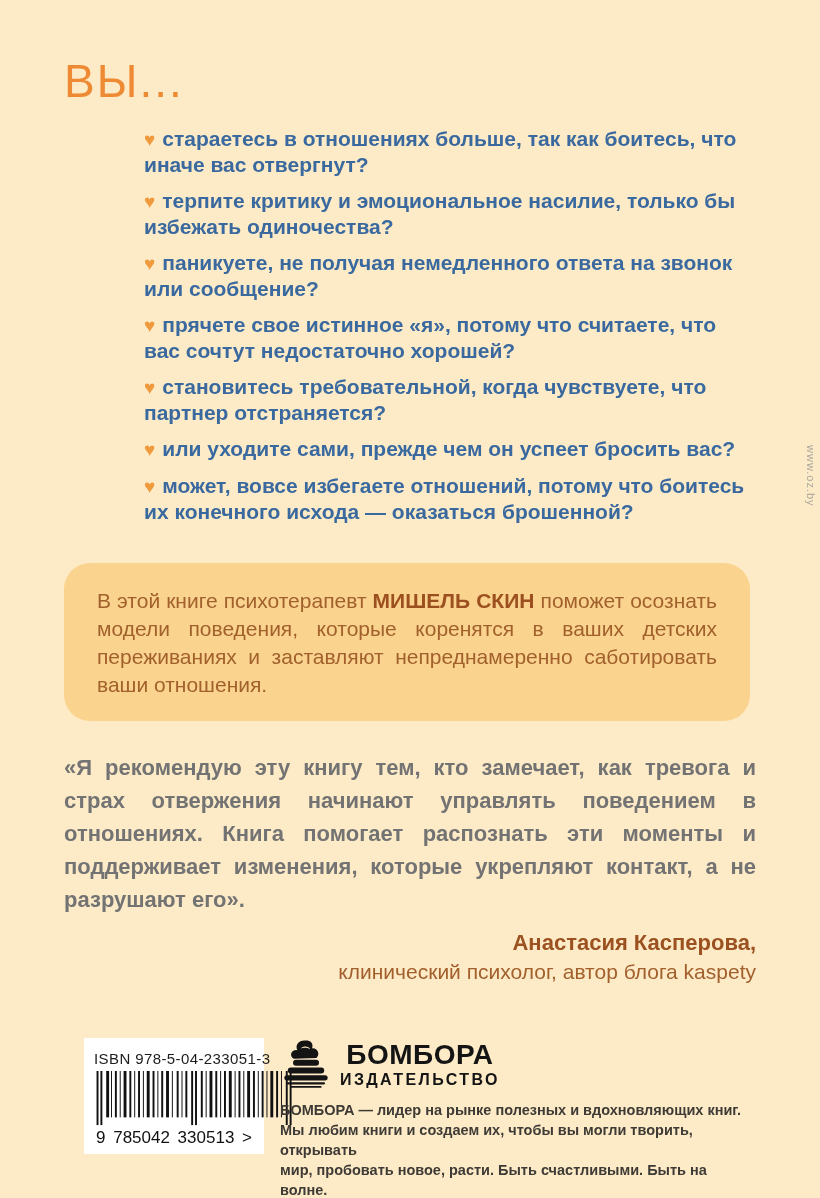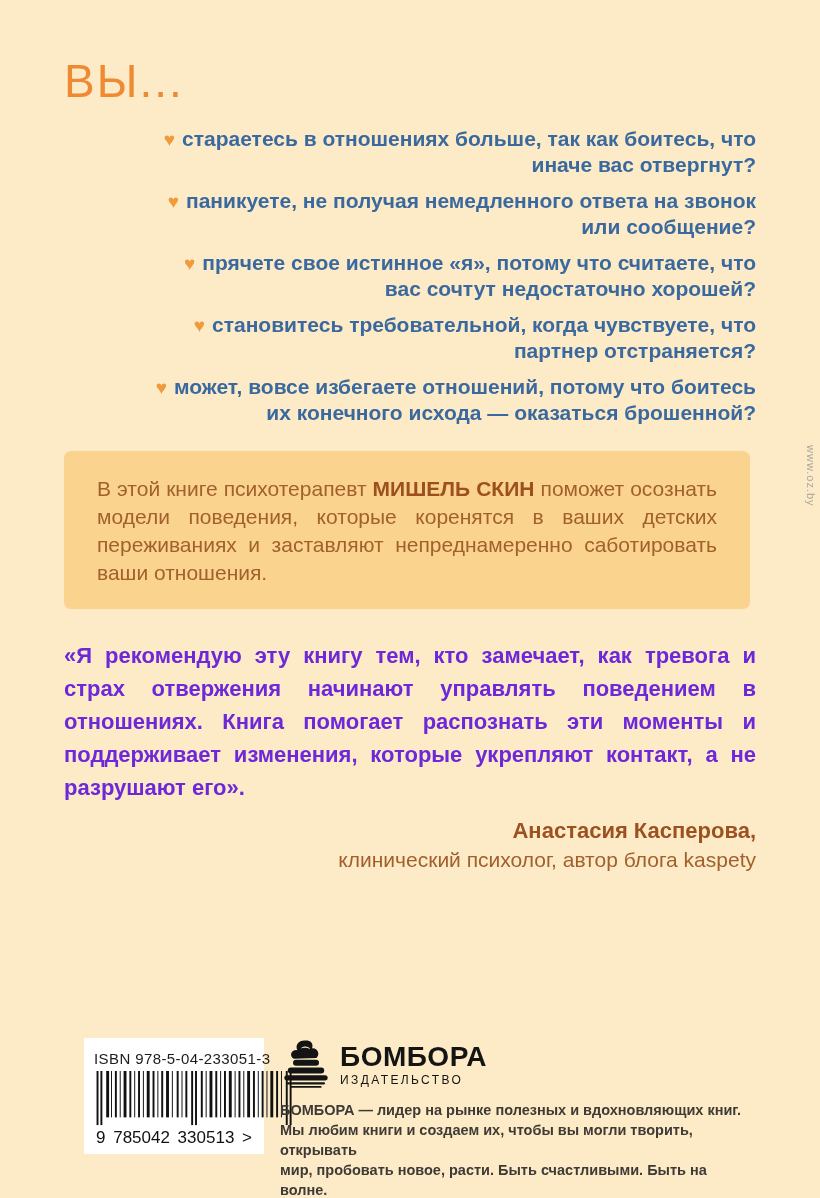--- a/index.html
+++ b/index.html
@@ -21,47 +21,47 @@
 
   .bullet-list {
     list-style:none;
     margin:18px 0 0 80px;
     width:612px;
     color:#3A699F;
     font-size:21px;
     line-height:25px;
     font-weight:bold;
   }
-  .bullet-list li { margin-bottom:11px;text-align:right; }
+  .bullet-list li { margin-bottom:11px; }
   .heart {
     color:#F09A3E;
     margin-right:7px;
     font-size:19px;
   }
 
   .highlight-box {
-    margin-top:26px;
+    margin-top:39px;
     width:686px;
     background:#FAD48E;
-    border-radius:7px;
+    border-radius:26px;
     padding:24px 33px 22px 33px;
     color:#A2602D;
     font-size:21px;
     line-height:28px;
     text-align:justify;
   }
   .highlight-box .author-name-inline {
     font-weight:bold;
     color:#9C4F1F;
   }
 
   .review-quote {
     margin-top:30px;
     width:692px;
-    color:#6d28d9;
+    color:#737373;
     font-size:22px;
     line-height:33px;
     font-weight:bold;
     text-align:justify;
   }
   .review-attribution { margin-top:12px; text-align:right; }
   .review-author {
     color:#9C5220;
     font-size:22px;
     font-weight:bold;
@@ -111,22 +111,22 @@
   .publisher-name {
     color:#141414;
     font-size:28px;
     font-weight:bold;
     letter-spacing:0.5px;
     line-height:30px;
     text-align:center;
   }
   .publisher-subtitle {
     color:#141414;
-    font-size:12px;
-    font-weight:normal;
+    font-size:16px;
+    font-weight:bold;
     letter-spacing:2.4px;
     margin-top:1px;
   }
   .publisher-text {
     margin-top:10px;
     color:#3E3A35;
     font-size:14.5px;
     line-height:20px;
     font-weight:bold;
     white-space:pre-line;
@@ -144,23 +144,25 @@
 </style>
 </head>
 <body>
 
 <div class="cover">
 
   <div class="page-title">ВЫ...</div>
 
   <ul class="bullet-list">
     <li><span class="heart">♥</span><span>стараетесь в отношениях больше, так как боитесь, что иначе вас отвергнут?</span></li>
+    <li><span class="heart">♥</span><span>терпите критику и эмоциональное насилие, только бы избежать одиночества?</span></li>
     <li><span class="heart">♥</span><span>паникуете, не получая немедленного ответа на звонок или сообщение?</span></li>
     <li><span class="heart">♥</span><span>прячете свое истинное «я», потому что считаете, что вас сочтут недостаточно хорошей?</span></li>
     <li><span class="heart">♥</span><span>становитесь требовательной, когда чувствуете, что партнер отстраняется?</span></li>
+    <li><span class="heart">♥</span><span>или уходите сами, прежде чем он успеет бросить вас?</span></li>
     <li><span class="heart">♥</span><span>может, вовсе избегаете отношений, потому что боитесь их конечного исхода — оказаться брошенной?</span></li>
   </ul>
 
   <div class="highlight-box">
     <p><span>В этой книге психотерапевт </span><span class="author-name-inline">МИШЕЛЬ СКИН</span><span> поможет осознать модели поведения, которые коренятся в ваших детских переживаниях и заставляют непреднамеренно саботировать ваши отношения.</span></p>
   </div>
 
   <div class="review-quote">«Я рекомендую эту книгу тем, кто замечает, как тревога и страх отвержения начинают управлять поведением в отношениях. Книга помогает распознать эти моменты и поддерживает изменения, которые укрепляют контакт, а не разрушают его».</div>
 
   <div class="review-attribution">

